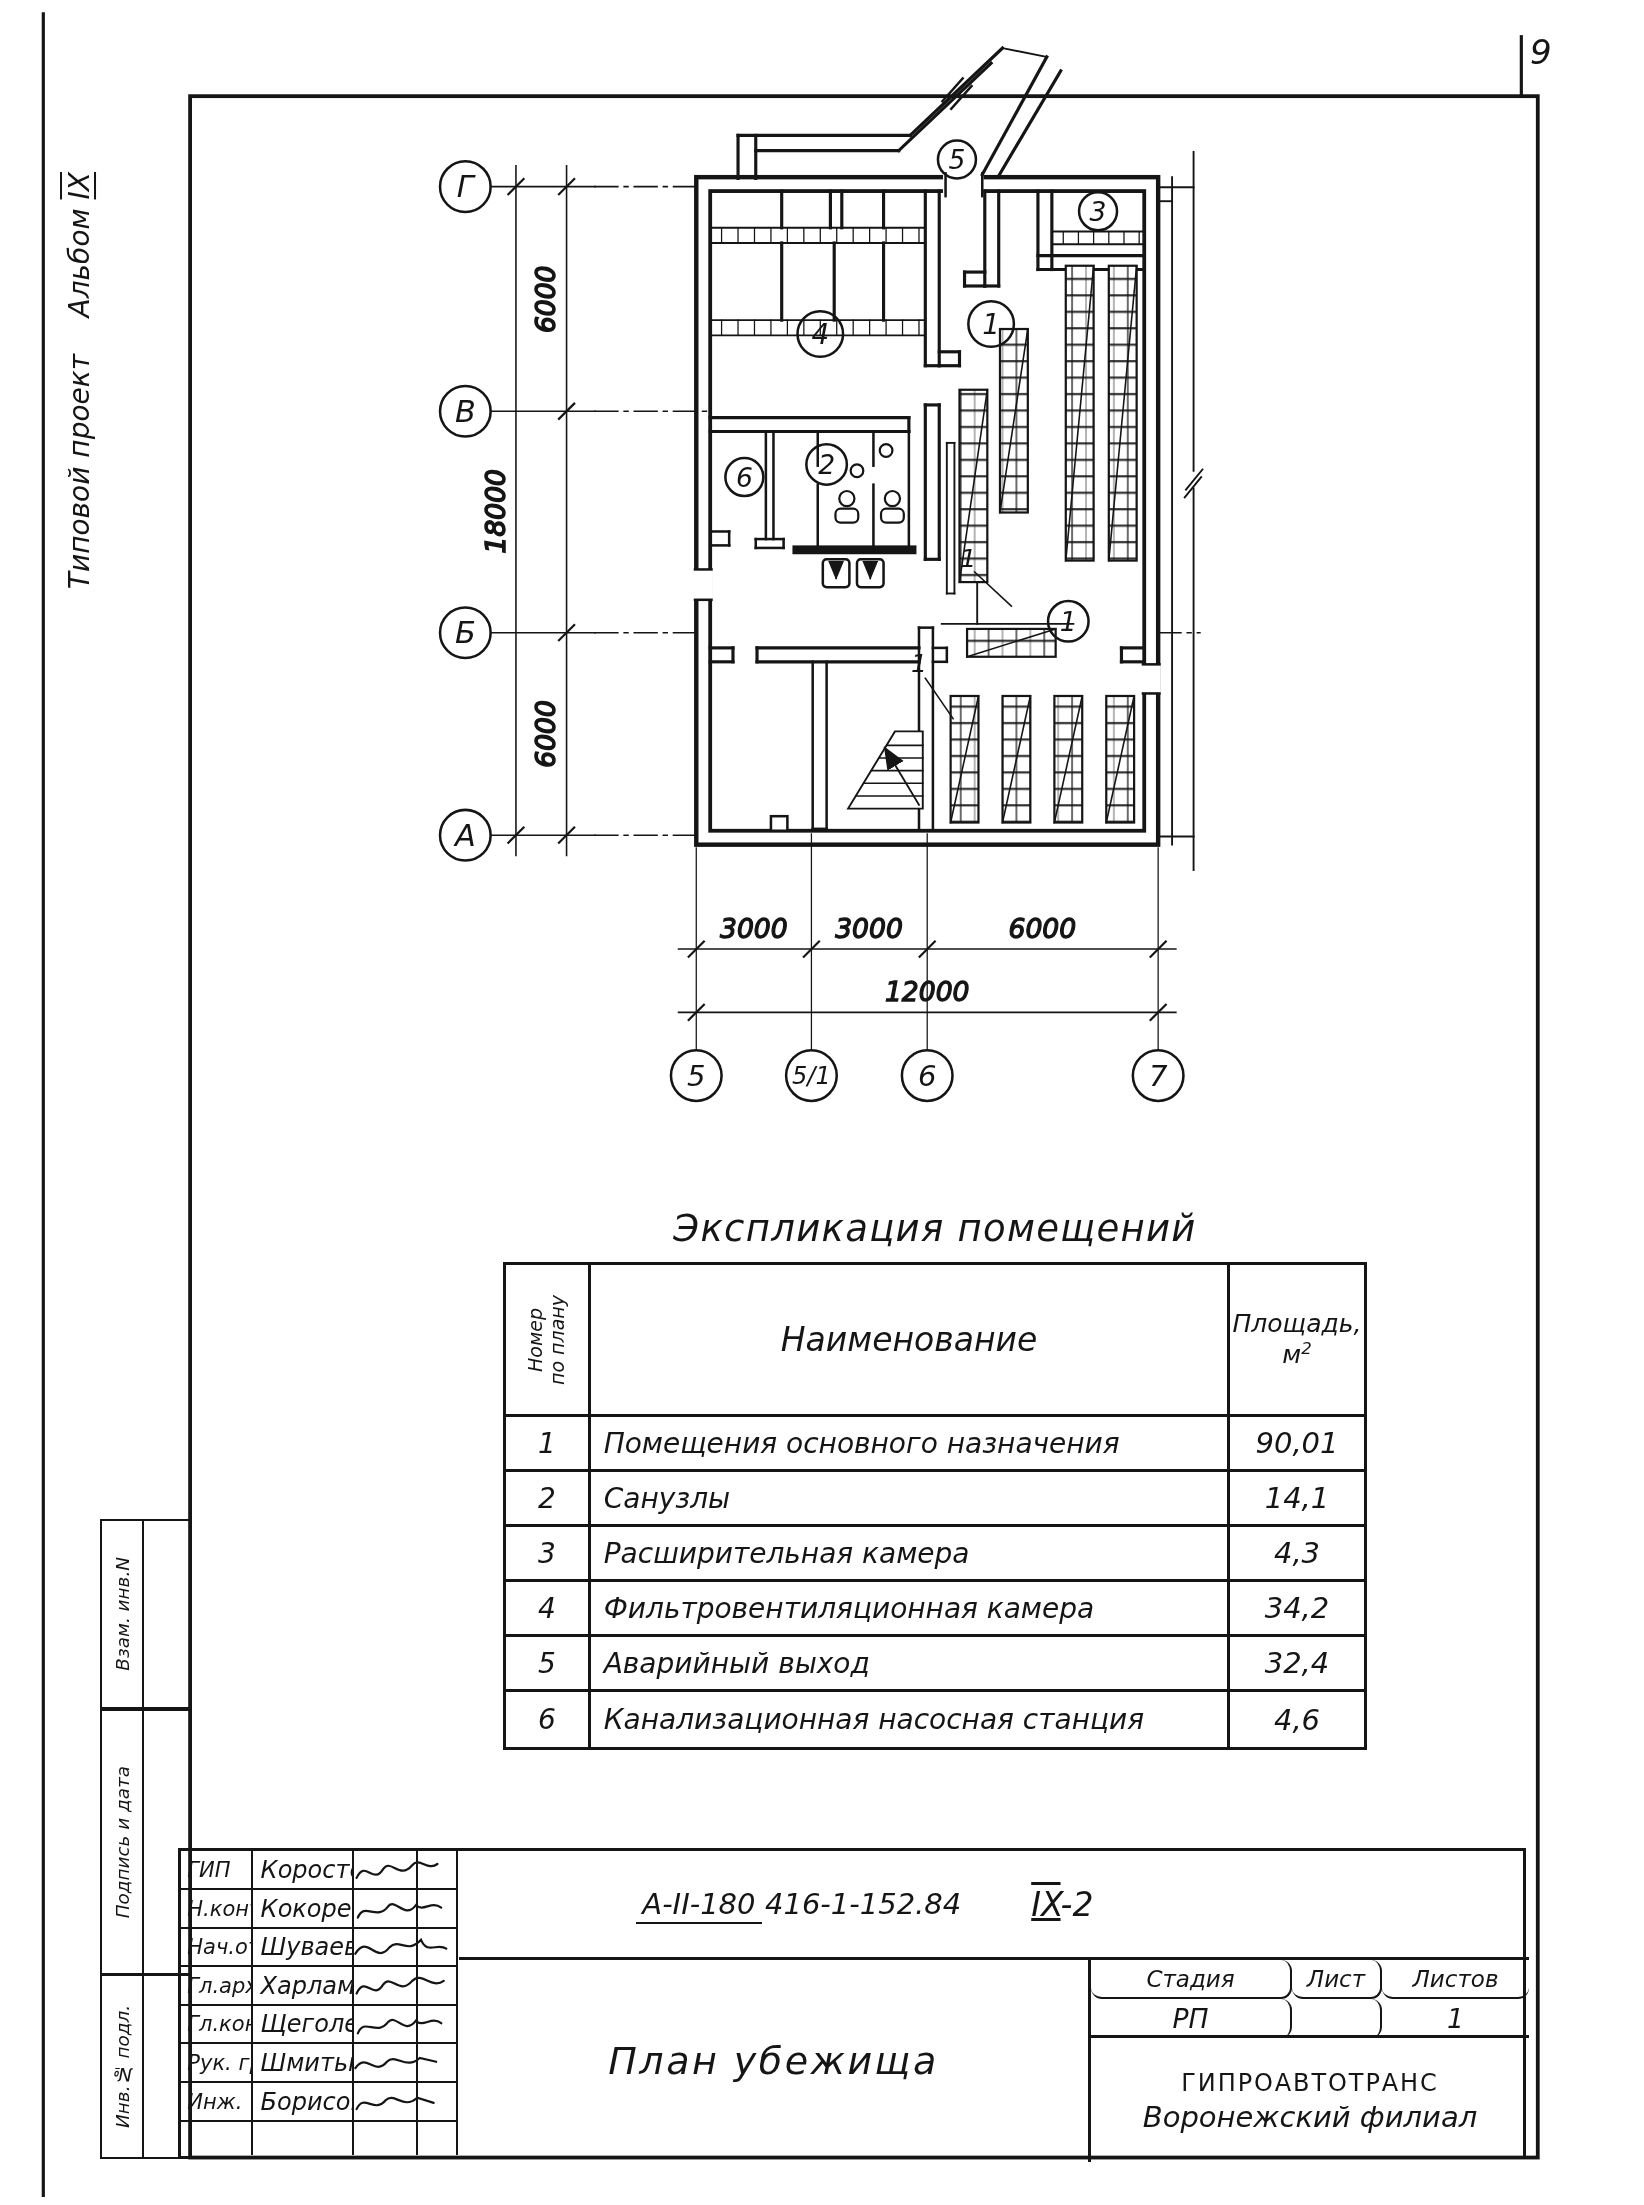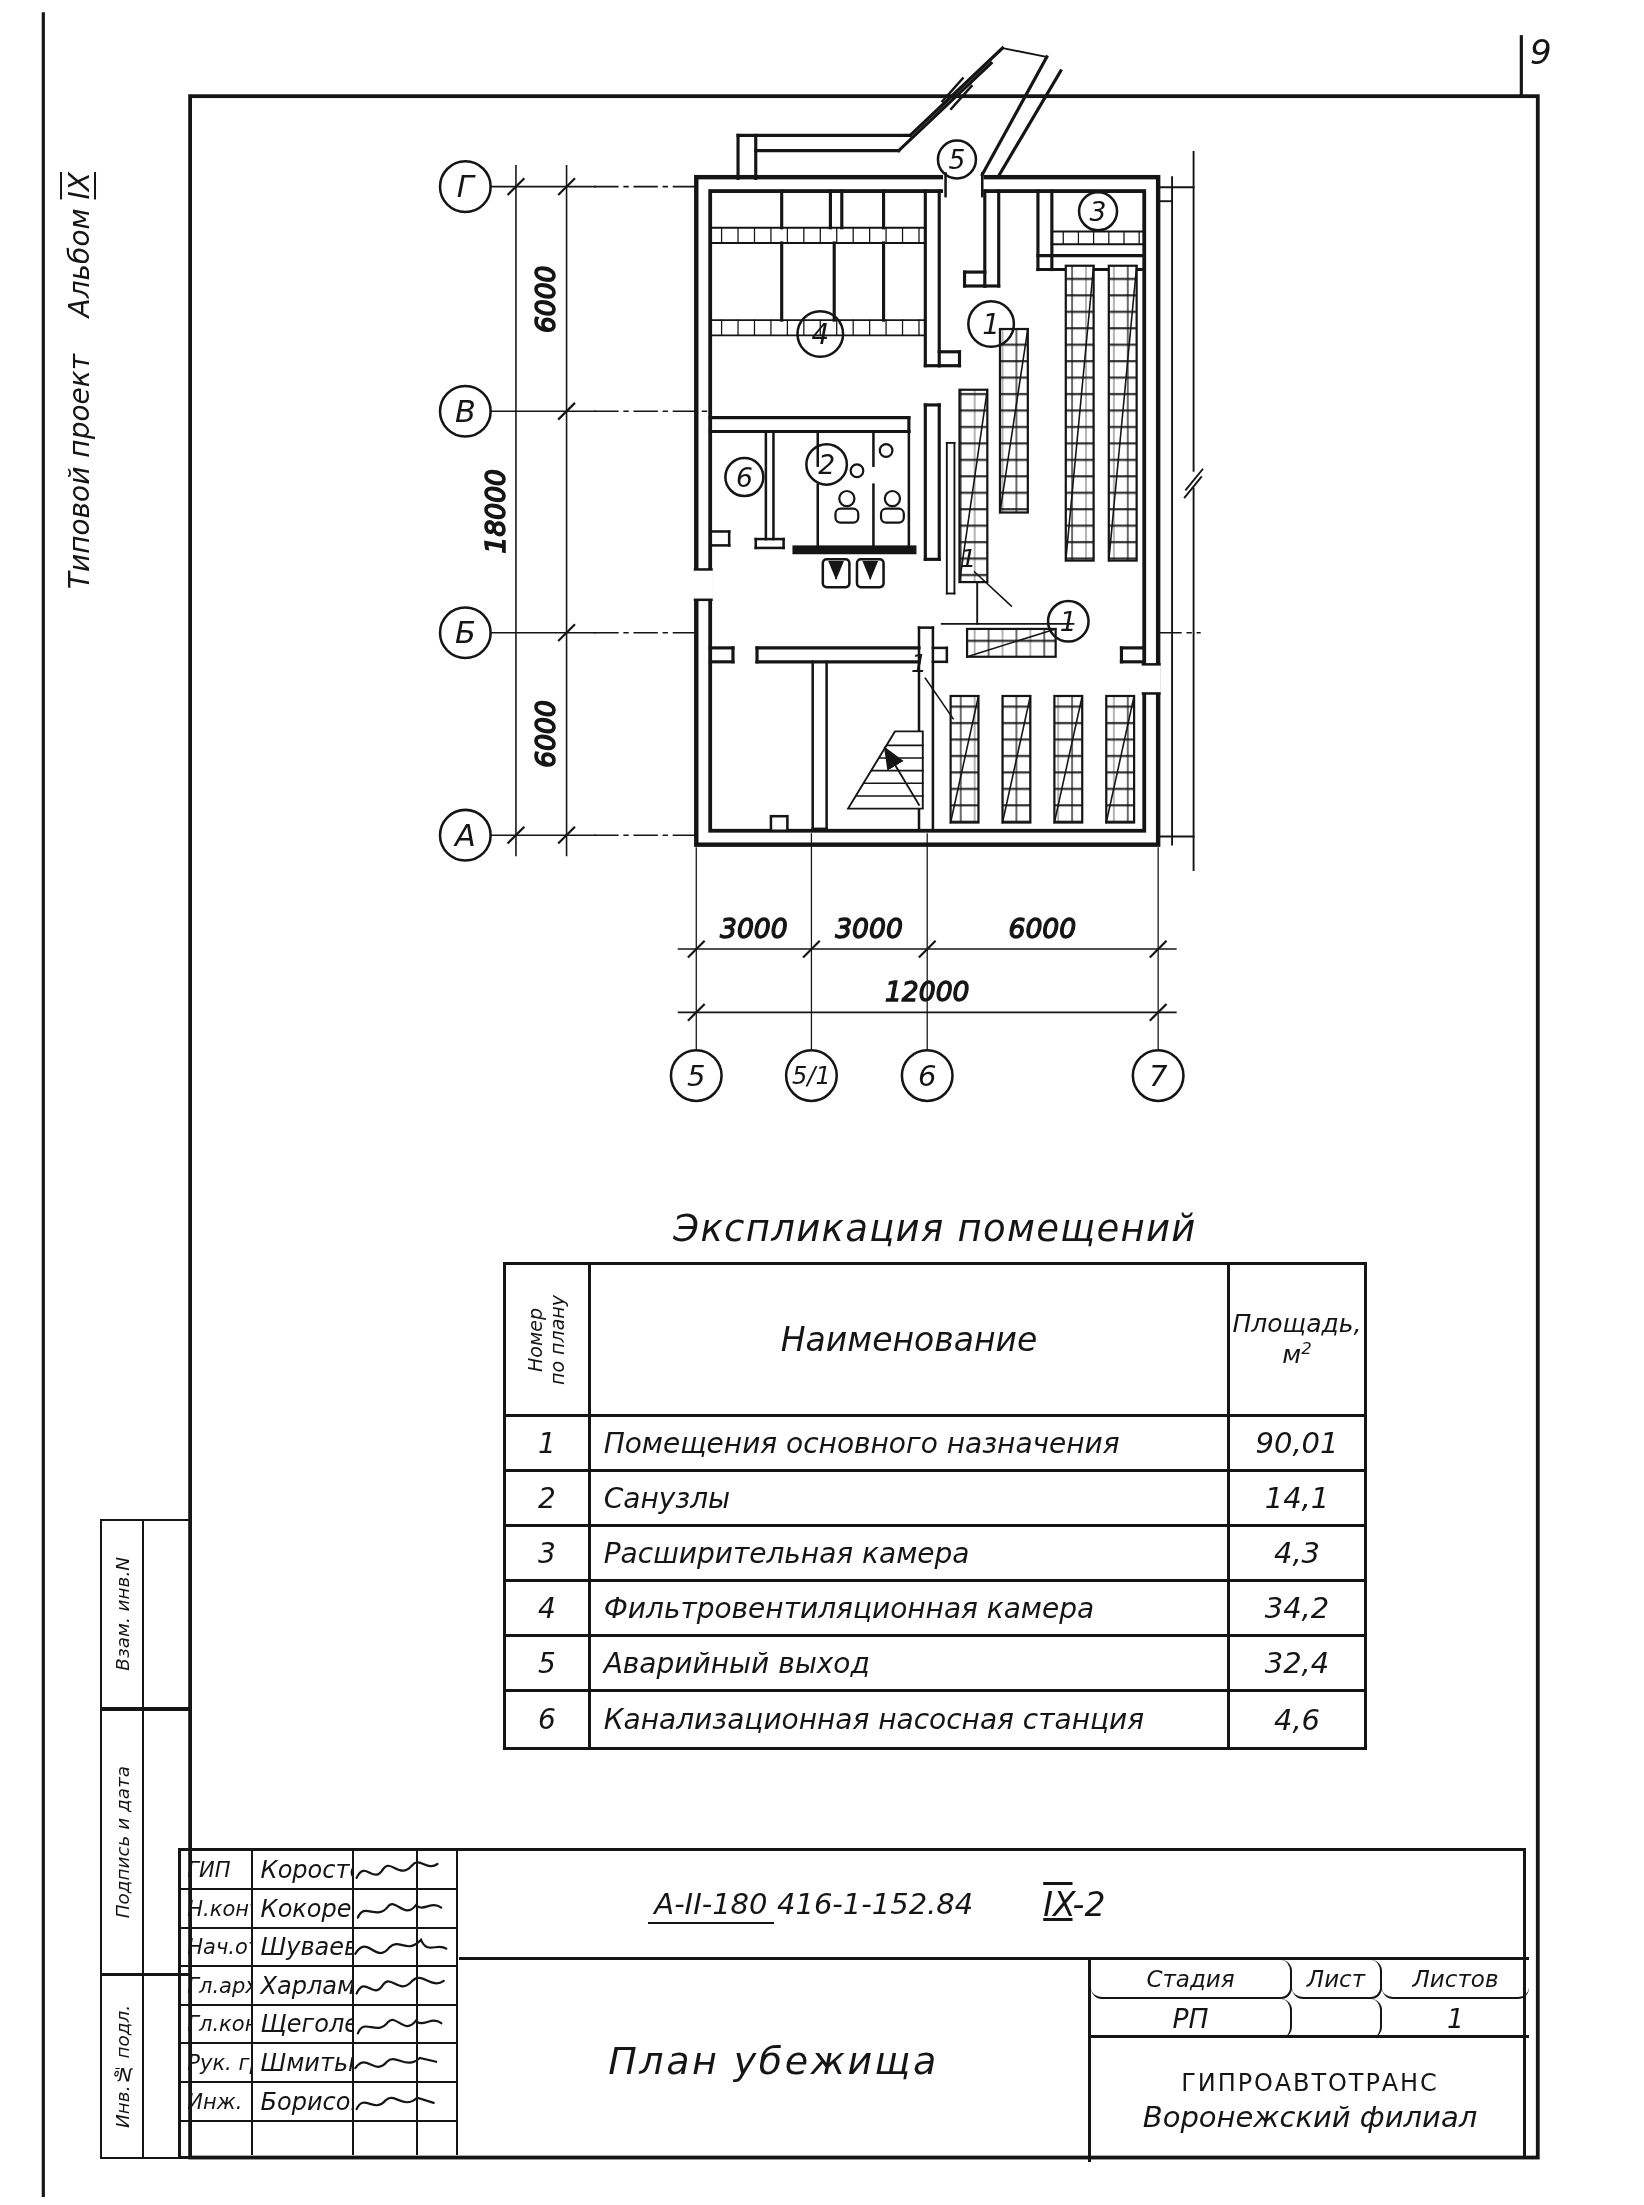--- a/index.html
+++ b/index.html
@@ -40,21 +40,21 @@
   .hd-num { justify-content:center; font-size:19px; line-height:1.15; text-align:center; }
   .hd-name { justify-content:center; font-size:33px; }
   .hd-area { justify-content:center; font-size:25px; text-align:center; line-height:1.2; flex-direction:column; }
   .hd-area sup { font-size:16.5px; }
   
   .tb { left:178px; top:1848px; width:1348px; height:311px; border:3.8px solid #151515; }
   .tb .cell { position:absolute; border-right:2.5px solid #151515; border-bottom:2.5px solid #151515;
               display:flex; align-items:center; overflow:hidden; }
   .sigrole { justify-content:flex-start; padding-left:6.3px; font-size:21px; white-space:nowrap; }
   .signame { justify-content:flex-start; padding-left:7.6px; font-size:24px; white-space:nowrap; }
-  .tb-top { position:absolute; left:278px; top:0; width:1066px; height:106px; display:flex; align-items:center;padding-left:12px; }
+  .tb-top { position:absolute; left:278px; top:0; width:1066px; height:106px; display:flex; align-items:center; }
   .frac { display:inline-block; text-align:center; margin-left:177px; }
   .frac .num { font-size:29px; border-bottom:2.5px solid #151515; padding:0 6.3px 1.3px; }
   .frac .den { font-size:29px; padding-top:1.3px; }
   .ixcode { font-size:33px; margin-left:70px; }
   .tb-mid { position:absolute; left:278px; top:106px; width:629px; height:205px; border-top:3.8px solid #151515;
             display:flex; align-items:center; justify-content:center; font-size:38px; letter-spacing:2.5px; }
   .tb-right { position:absolute; left:907px; top:106px; width:441px; height:205px; border-top:3.8px solid #151515; border-left:3.8px solid #151515; }
   .stage-grid { position:absolute; left:0; top:0; width:100%; height:78px; display:grid;
                 grid-template-columns:201px 90px 1fr; grid-template-rows:39px 39px; border-bottom:3.2px solid #151515; }
   .stage-grid > div { border-right:2.5px solid #151515; border-bottom:2.5px solid #151515;

